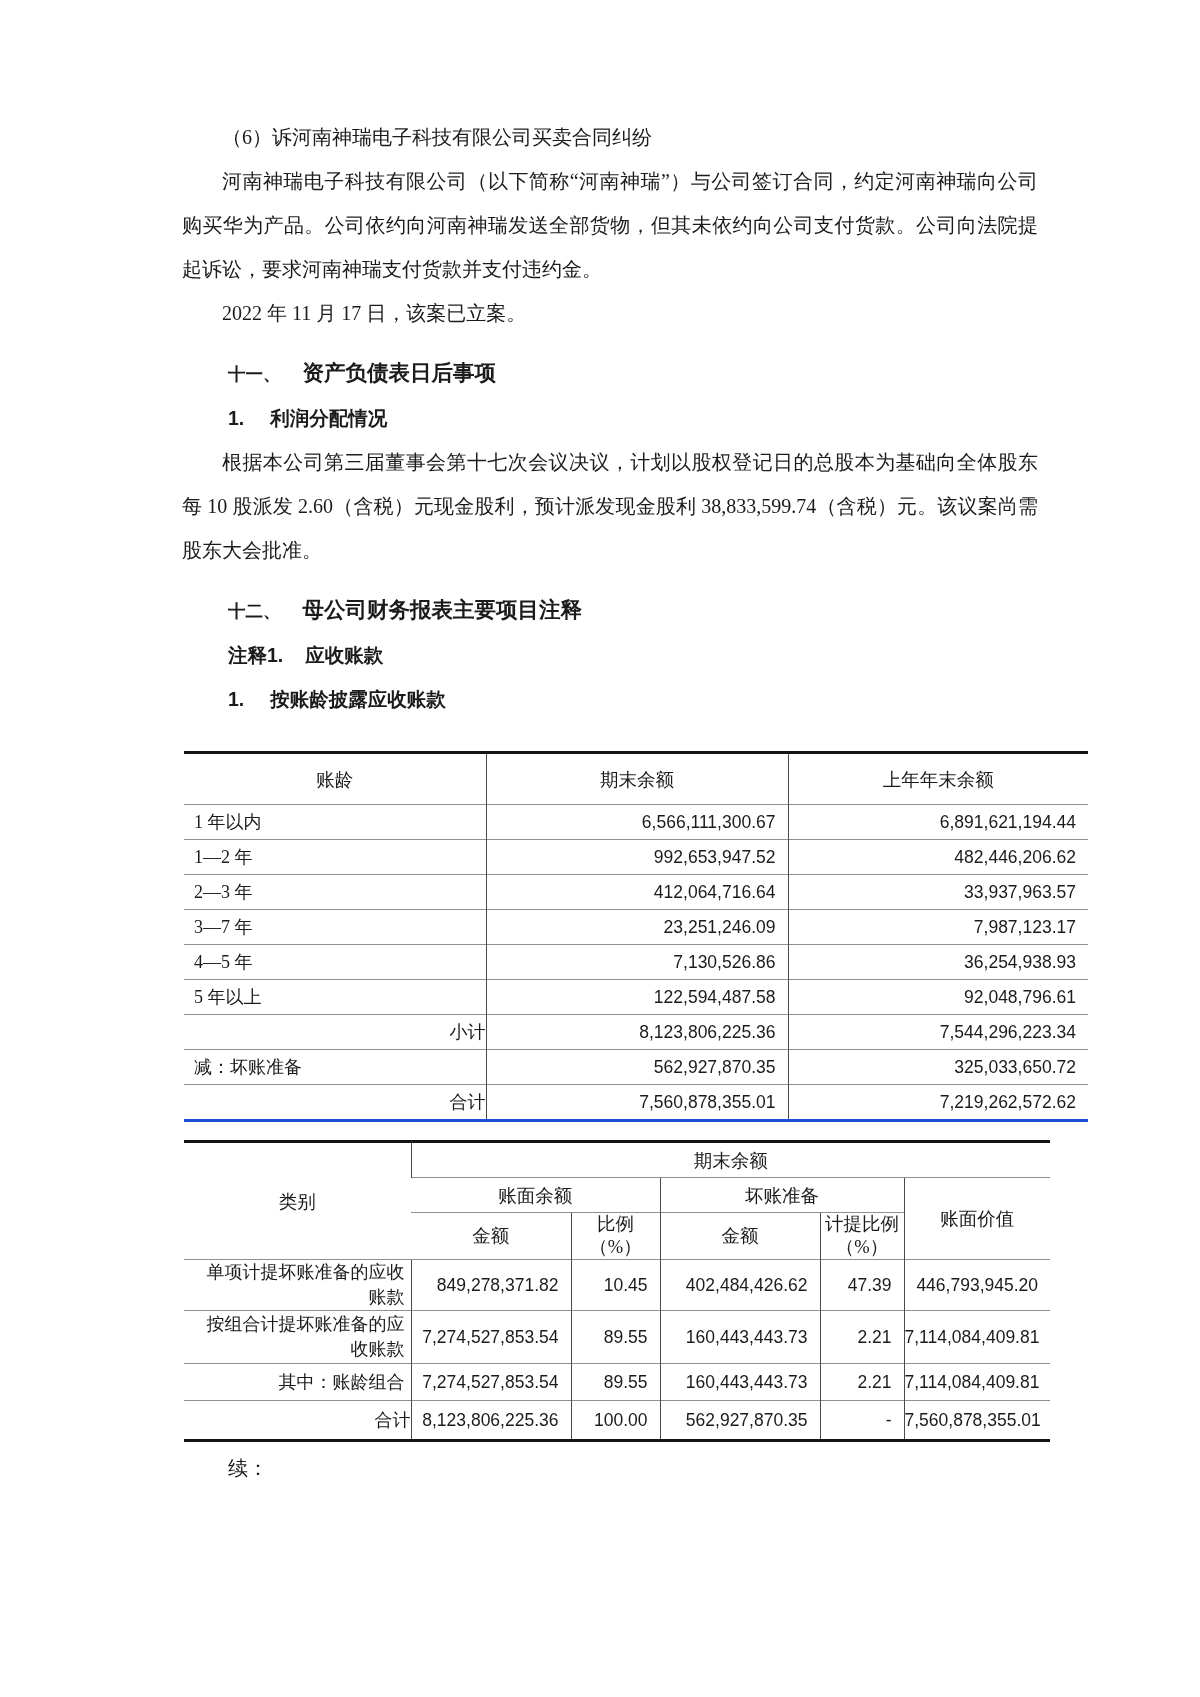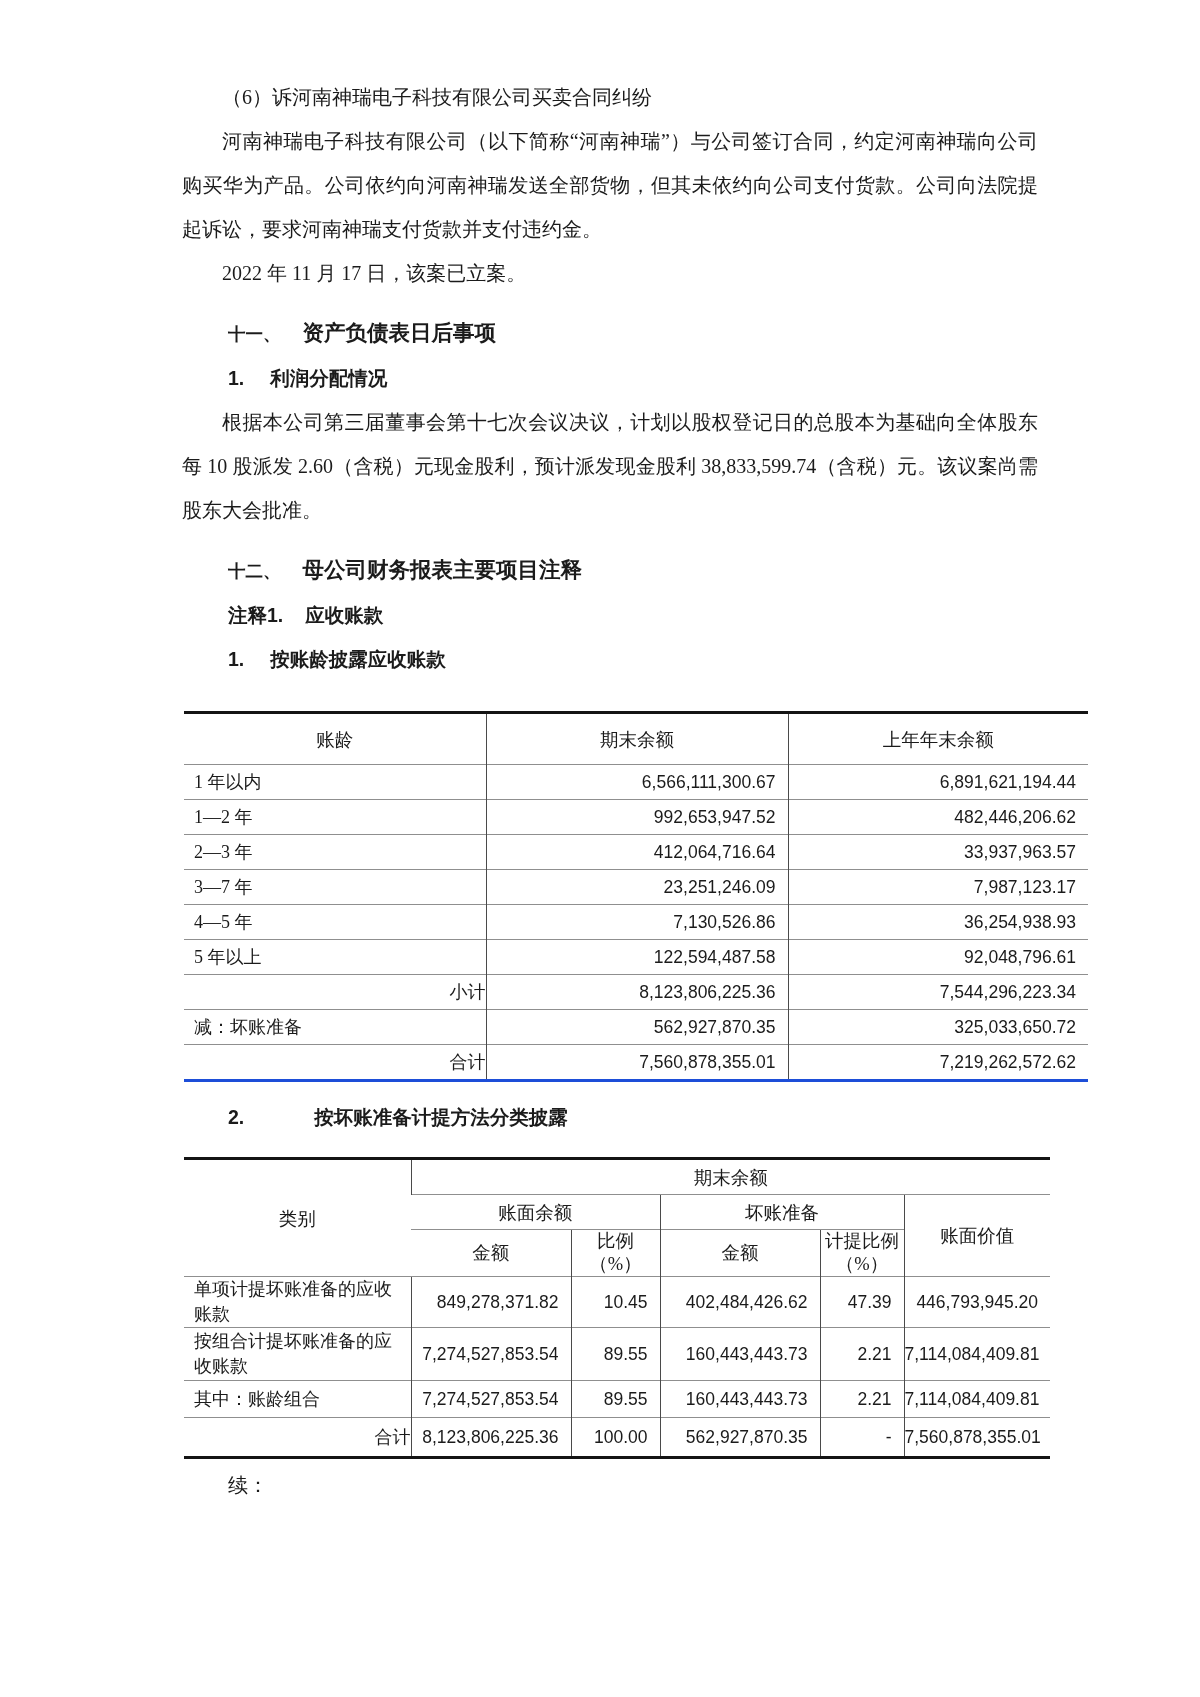--- a/index.html
+++ b/index.html
@@ -2,21 +2,21 @@
 <html><head>
 <meta charset="utf-8">
 <style>
   html,body{margin:0;padding:0;background:#ffffff;}
   .page{
     position:relative;
     width:1200px;height:1697px;
     background:#ffffff;
     color:#1b1b1b;
     font-family:"Liberation Serif","DejaVu Serif",serif;
-    padding-top:75px;
+    padding-top:115px;
     box-sizing:border-box;
     overflow:hidden;
   }
   .body-text{
     margin:0 162px 0 182px;
     font-size:20px;
     line-height:44px;
     text-align:justify;
     text-indent:2em;
   }
@@ -76,21 +76,21 @@
   .t1 td{height:34px;}
   .t1 tr.hdr td{height:50px;}
   .t2 td{height:36px;}
   .t2 tr.h-a td{height:34px;}
   .t2 tr.h-b td{height:34px;}
   .t2 tr.h-c td{height:46px;line-height:23px;}
   .t2 tr.d1 td{height:50px;}
   .t2 tr.d2 td{height:52px;}
   .t2 tr.d3 td{height:36px;}
   .t2 tr.d4 td{height:38px;}
-  .t2 .lbl{line-height:25px;padding-right:6px;}
+  .t2 .lbl{line-height:25px;padding-right:6px;text-align:right;}
   .continued{
     margin:4px 0 0 228px;
     font-size:20px;
     line-height:44px;
   }
 </style>
 </head>
 <body>
 
 <div class="page">
@@ -174,23 +174,20 @@
       <td class="num">325,033,650.72</td>
     </tr>
     <tr>
       <td class="ctr">合计</td>
       <td class="num">7,560,878,355.01</td>
       <td class="num">7,219,262,572.62</td>
     </tr>
   </tbody>
     </table>
 
-  <div class="h3 mt13">
-    <span class="gap-lg">2.</span><span>按坏账准备计提方法分类披露</span>
-  </div>
 
   <table class="t2">
     <colgroup>
       <col style="width:227px">
         <col style="width:160px">
         <col style="width:89px">
       <col style="width:160px">
         <col style="width:84px">
         <col style="width:146px">
     </colgroup>

